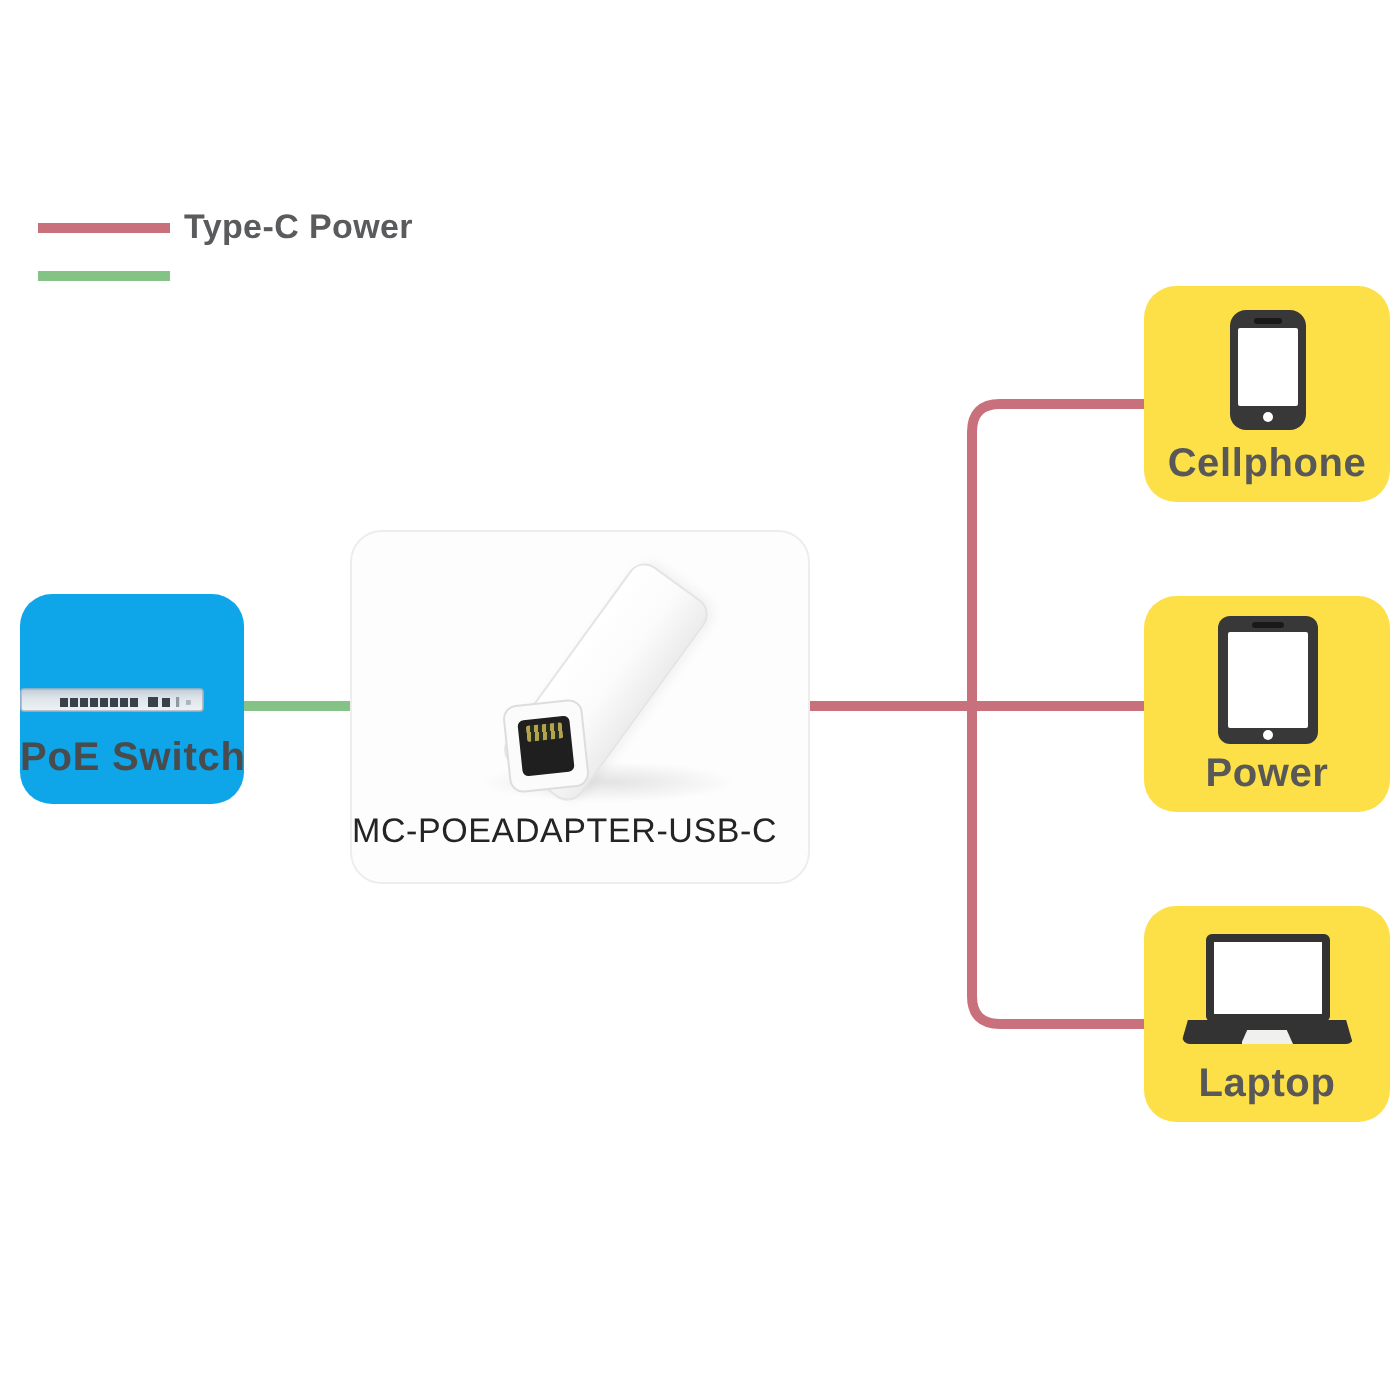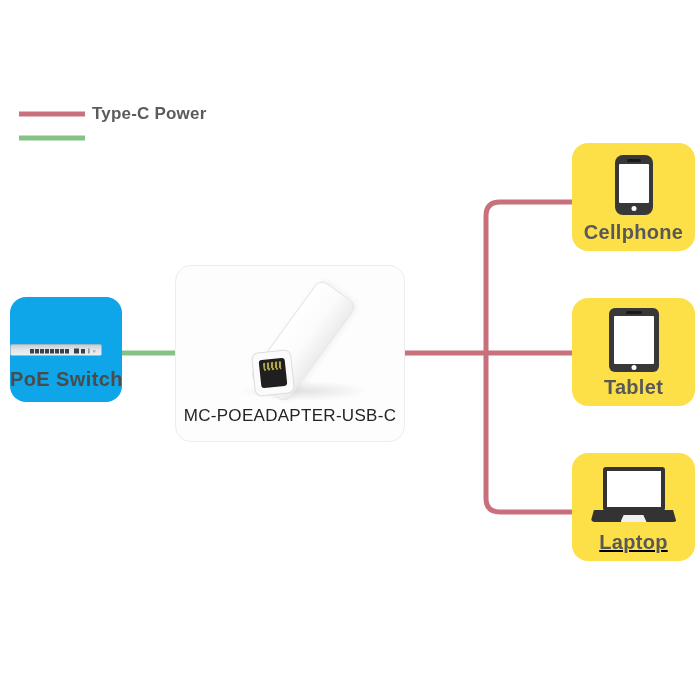--- a/index.html
+++ b/index.html
@@ -102,38 +102,37 @@
   #adapter-port-pins {
     position: absolute;
     left: 4px; right: 4px; top: 3px;
     height: 8px;
     background: repeating-linear-gradient(90deg, #b5a24e 0 2px, #262e1e 2px 4px);
     border-radius: 1px;
   }
   #adapter-label {
     position: absolute;
     left: 0; right: 0; top: 140px;
-    text-align: center;
     font-size: 17px;
     font-weight: 400;
     color: #242424;
     letter-spacing: 0.3px;
     white-space: nowrap;
   }
 
   
   .device-card {
     left: 572px;
     width: 123px; height: 108px;
     background: #fde047;
     display: flex; flex-direction: column; align-items: center;
   }
   #cellphone-card { top: 143px; }
   #tablet-card    { top: 298px; }
-  #laptop-card    { top: 453px; text-decoration: underline; }
+  #laptop-card    { top: 453px; }
 
   .device-label {
     margin-top: auto;
     padding-bottom: 7px;
     font-size: 20px;
     font-weight: 600;
     color: #585858;
     letter-spacing: 0.3px;
     white-space: nowrap;
   }
@@ -278,21 +277,21 @@
     </div>
     <div class="device-label">Cellphone</div>
   </div>
 
   <div class="card device-card" id="tablet-card">
     <div class="tablet-icon">
       <div class="speaker"></div>
       <div class="screen"></div>
       <div class="home-dot"></div>
     </div>
-    <div class="device-label">Tablet</div>
+    <div class="device-label">Power</div>
   </div>
 
   <div class="card device-card" id="laptop-card">
     <div class="laptop-icon">
       <div class="screen"></div>
       <div class="base">
         <div class="trackpad"></div>
       </div>
     </div>
     <div class="device-label">Laptop</div>

